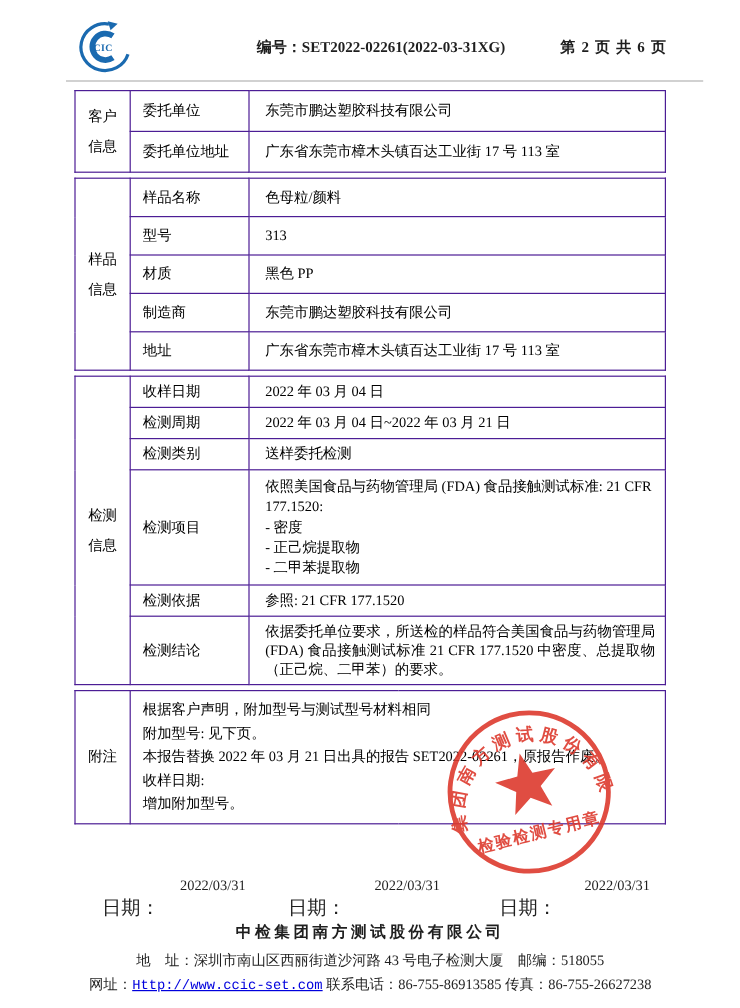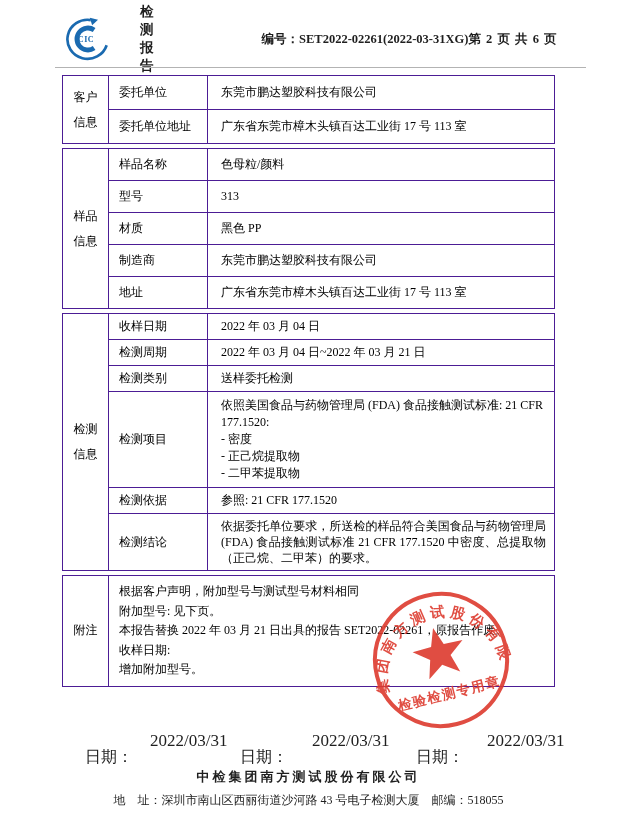--- a/index.html
+++ b/index.html
@@ -36,21 +36,21 @@
   td.concl { padding-top:4px; padding-bottom:4px; line-height:16px; text-align:justify; }
   td.notes { padding:6px 8px 6px 10px; line-height:19.5px; }
   
   .signoff { position:absolute; left:0; top:647px; width:617px; height:88px; }
   .slabel { position:absolute; font-size:12.5px; color:#262626; }
   .sig { position:absolute; }
   .sig path { fill:none; stroke:#2d2d2d; stroke-width:2; stroke-linecap:round; stroke-linejoin:round; }
   .sig.light path { stroke:#4a4a4a; stroke-width:1.4; }
   .daterow { position:absolute; left:0; top:731px; width:617px; height:24px; }
   .dlabel { position:absolute; font-size:16px;margin-top:16px; }
-  .dval { position:absolute; font-size:17px; }
+  .dval { position:absolute; font-size:12px; }
   
   .stamp { position:absolute; left:370px; top:589px; width:142px; height:142px;
            transform:rotate(-14deg); opacity:0.9; z-index:5; pointer-events:none; }
   
   .footer { position:absolute; left:0; top:768px; width:617px; text-align:center; }
   .f-company { font-weight:bold; font-size:13px; letter-spacing:3px; }
   .f-line { font-size:12px; margin-top:6px; }
   .f-line2 { font-size:12px; margin-top:3px; }
   .f-url { color:#0000dd; text-decoration:underline;
            font-family:"Liberation Mono","DejaVu Sans Mono",monospace; font-size:11.5px; }
@@ -60,21 +60,20 @@
 
 <div class="page">
 
   <div class="header">
     <svg class="logo" viewBox="0 0 50 46">
       <path d="M30 3.2 A21 20.4 0 1 0 46.6 29.5" fill="none" stroke="#1a6ab0" stroke-width="2.8"></path>
       <path d="M29 0.8 l8.6 2.2 l-6.2 5.6 z" fill="#1a6ab0"></path>
       <path d="M33.5 13.5 A11.5 11.5 0 1 0 33.5 32.5" fill="none" stroke="#1a6ab0" stroke-width="5"></path>
       <text x="25" y="26.5" font-size="8.5" font-weight="bold" fill="#1a6ab0" text-anchor="middle" letter-spacing="0.5" font-family="'Liberation Serif',serif">CIC</text>
     </svg>
-    <div class="h-title">检测报告</div>
     <div class="h-no"><span>编号：</span><span>SET2022-02261(2022-03-31XG)</span></div>
     <div class="h-page">第 2 页 共 6 页</div>
   </div>
   <div class="header-rule"></div>
 
   <div class="content">
 
     <table class="sec">
       <tbody>
           <tr class="r34">
@@ -196,15 +195,19 @@
     <polygon fill="#dd3a2e" points="71,38 77.5,56.1 96.7,56.7 81.5,68.4 86.9,86.8 71,76 55.1,86.8 60.5,68.4 45.3,56.7 64.5,56.1"></polygon>
     <text fill="#dd3a2e" font-size="14.5" font-weight="bold" letter-spacing="4.5" font-family="'Liberation Serif',serif">
       <textPath href="#ringArc" startOffset="50%" text-anchor="middle">中检集团南方测试股份有限公司</textPath>
     </text>
     <text x="71" y="110" fill="#dd3a2e" font-size="13.5" font-weight="bold" text-anchor="middle" letter-spacing="1.5" font-family="'Liberation Serif',serif">检验检测专用章</text>
   </svg>
 
   <div class="footer">
     <div class="f-company">中检集团南方测试股份有限公司</div>
     <div class="f-line">地　址：深圳市南山区西丽街道沙河路 43 号电子检测大厦　邮编：518055</div>
+    <div class="f-line2">
+      <span>网址：</span><a class="f-url" href="#">Http://www.ccic-set.com</a>
+      <span>联系电话：86-755-86913585  传真：86-755-26627238</span>
+    </div>
   </div>
 
 </div>
 
 </body></html>

